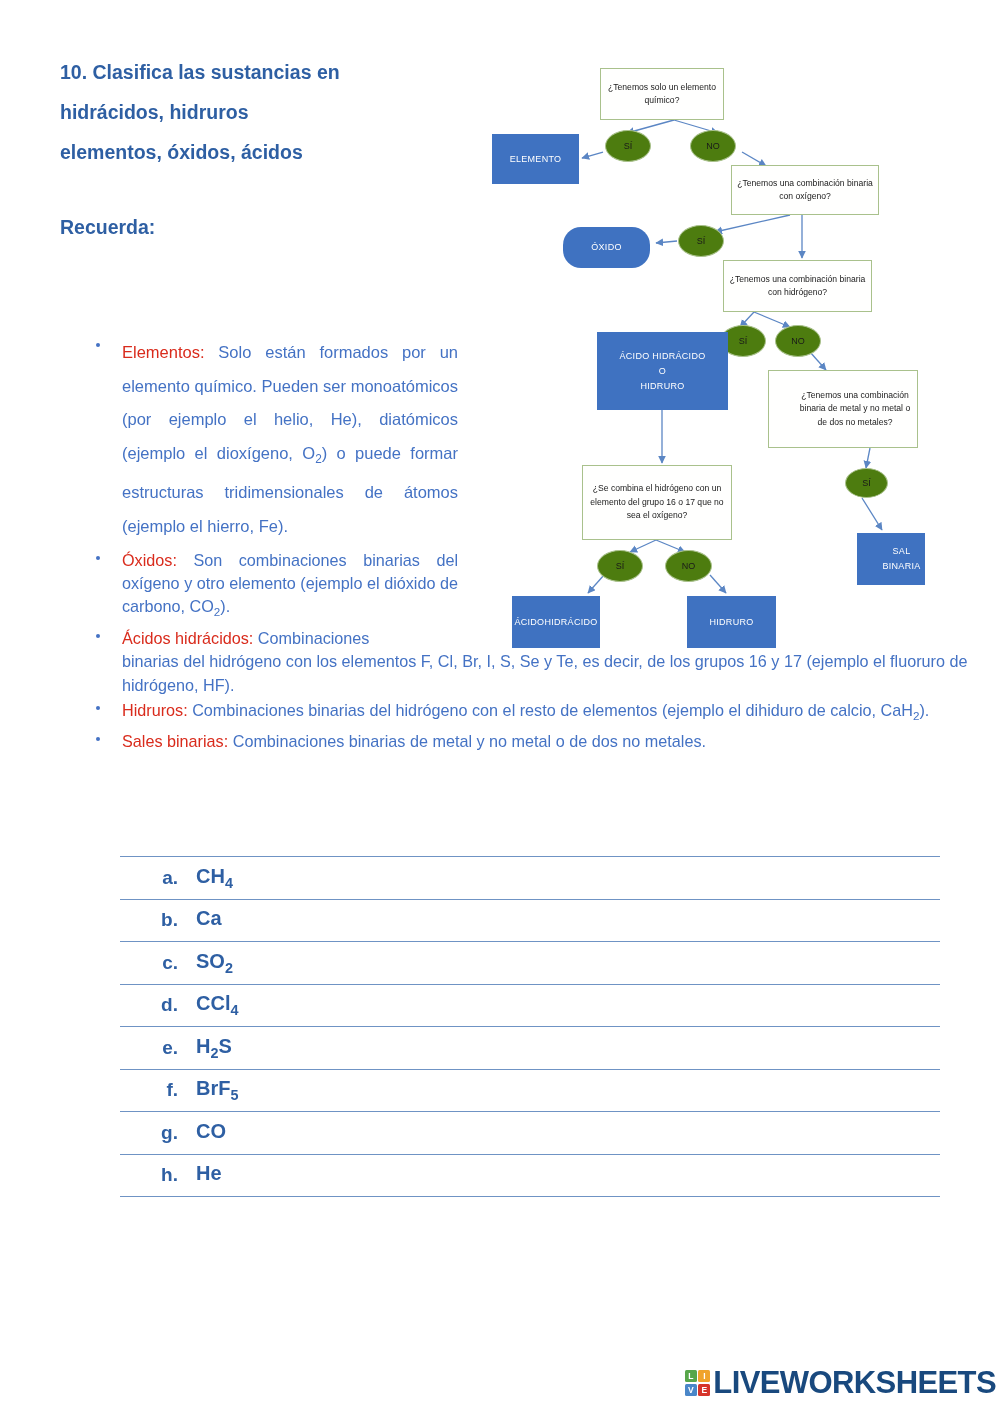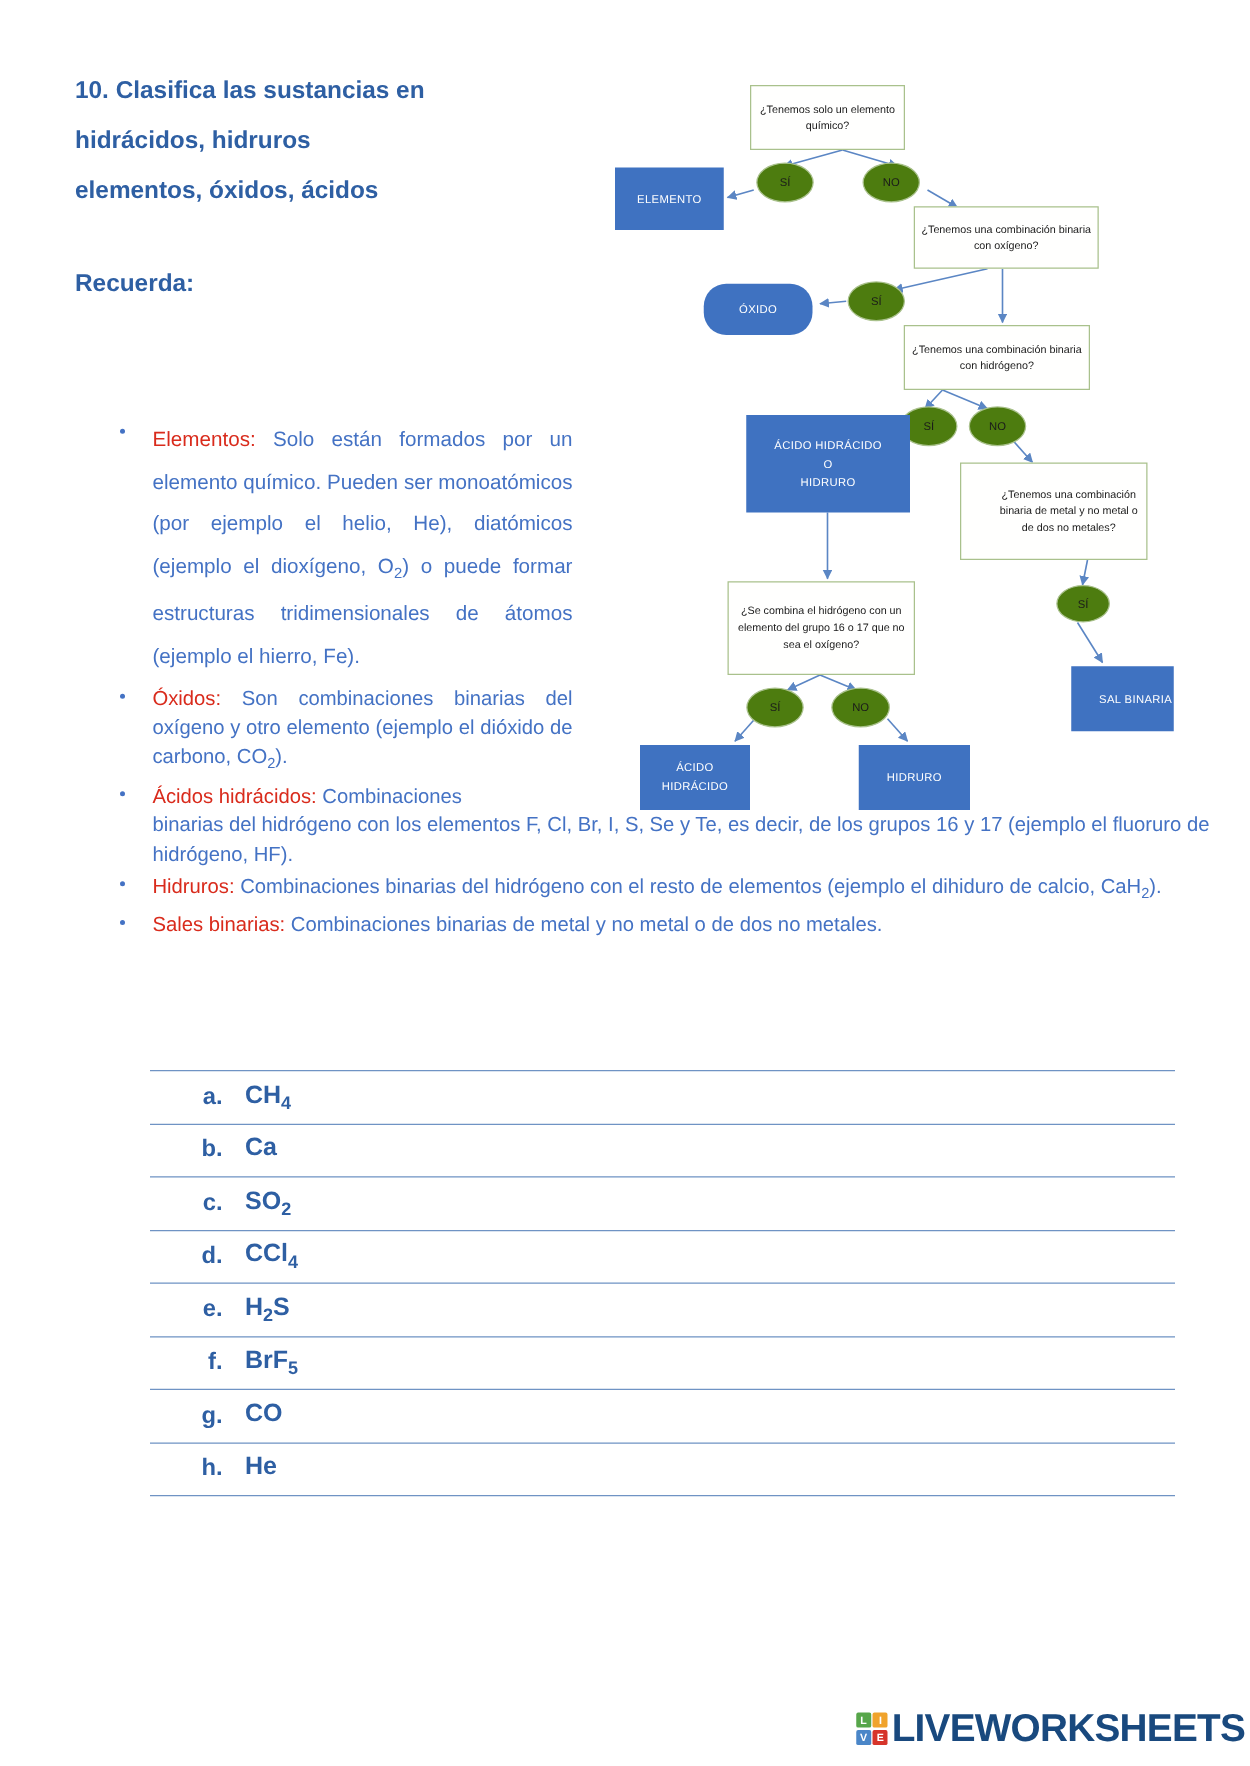--- a/index.html
+++ b/index.html
@@ -318,35 +318,35 @@
     <span>O</span>
     <span>HIDRURO</span>
   </div>
 
   <div class="node q-box" style="left:298px; top:330px; width:150px; height:78px;padding-left:28px;">
     <span>¿Tenemos una combinación binaria de metal y no metal o de dos no metales?</span>
   </div>
   <div class="node yn" style="left:375px; top:428px; width:43px; height:30px;">
     <span>SÍ</span>
   </div>
-  <div class="node result" style="left:387px; top:493px; width:82px; height:52px;padding-left:21px;">
+  <div class="node result" style="left:387px; top:493px; width:68px; height:52px;padding-left:21px;">
     <span>SAL BINARIA</span>
   </div>
 
   <div class="node q-box" style="left:112px; top:425px; width:150px; height:75px;">
     <span>¿Se combina el hidrógeno con un elemento del grupo 16 o 17 que no sea el oxígeno?</span>
   </div>
   <div class="node yn" style="left:127px; top:510px; width:46px; height:32px;">
     <span>SÍ</span>
   </div>
   <div class="node yn" style="left:195px; top:510px; width:47px; height:32px;">
     <span>NO</span>
   </div>
 
-  <div class="node result" style="left:42px; top:556px; width:88px; height:52px; flex-direction:column; justify-content:center;">
+  <div class="node result" style="left:42px; top:556px; width:88px; height:52px; flex-direction:row; justify-content:center;">
     <span>ÁCIDO</span>
     <span>HIDRÁCIDO</span>
   </div>
   <div class="node result" style="left:217px; top:556px; width:89px; height:52px;">
     <span>HIDRURO</span>
   </div>
 
 </div>
 
 <div id="answers">

